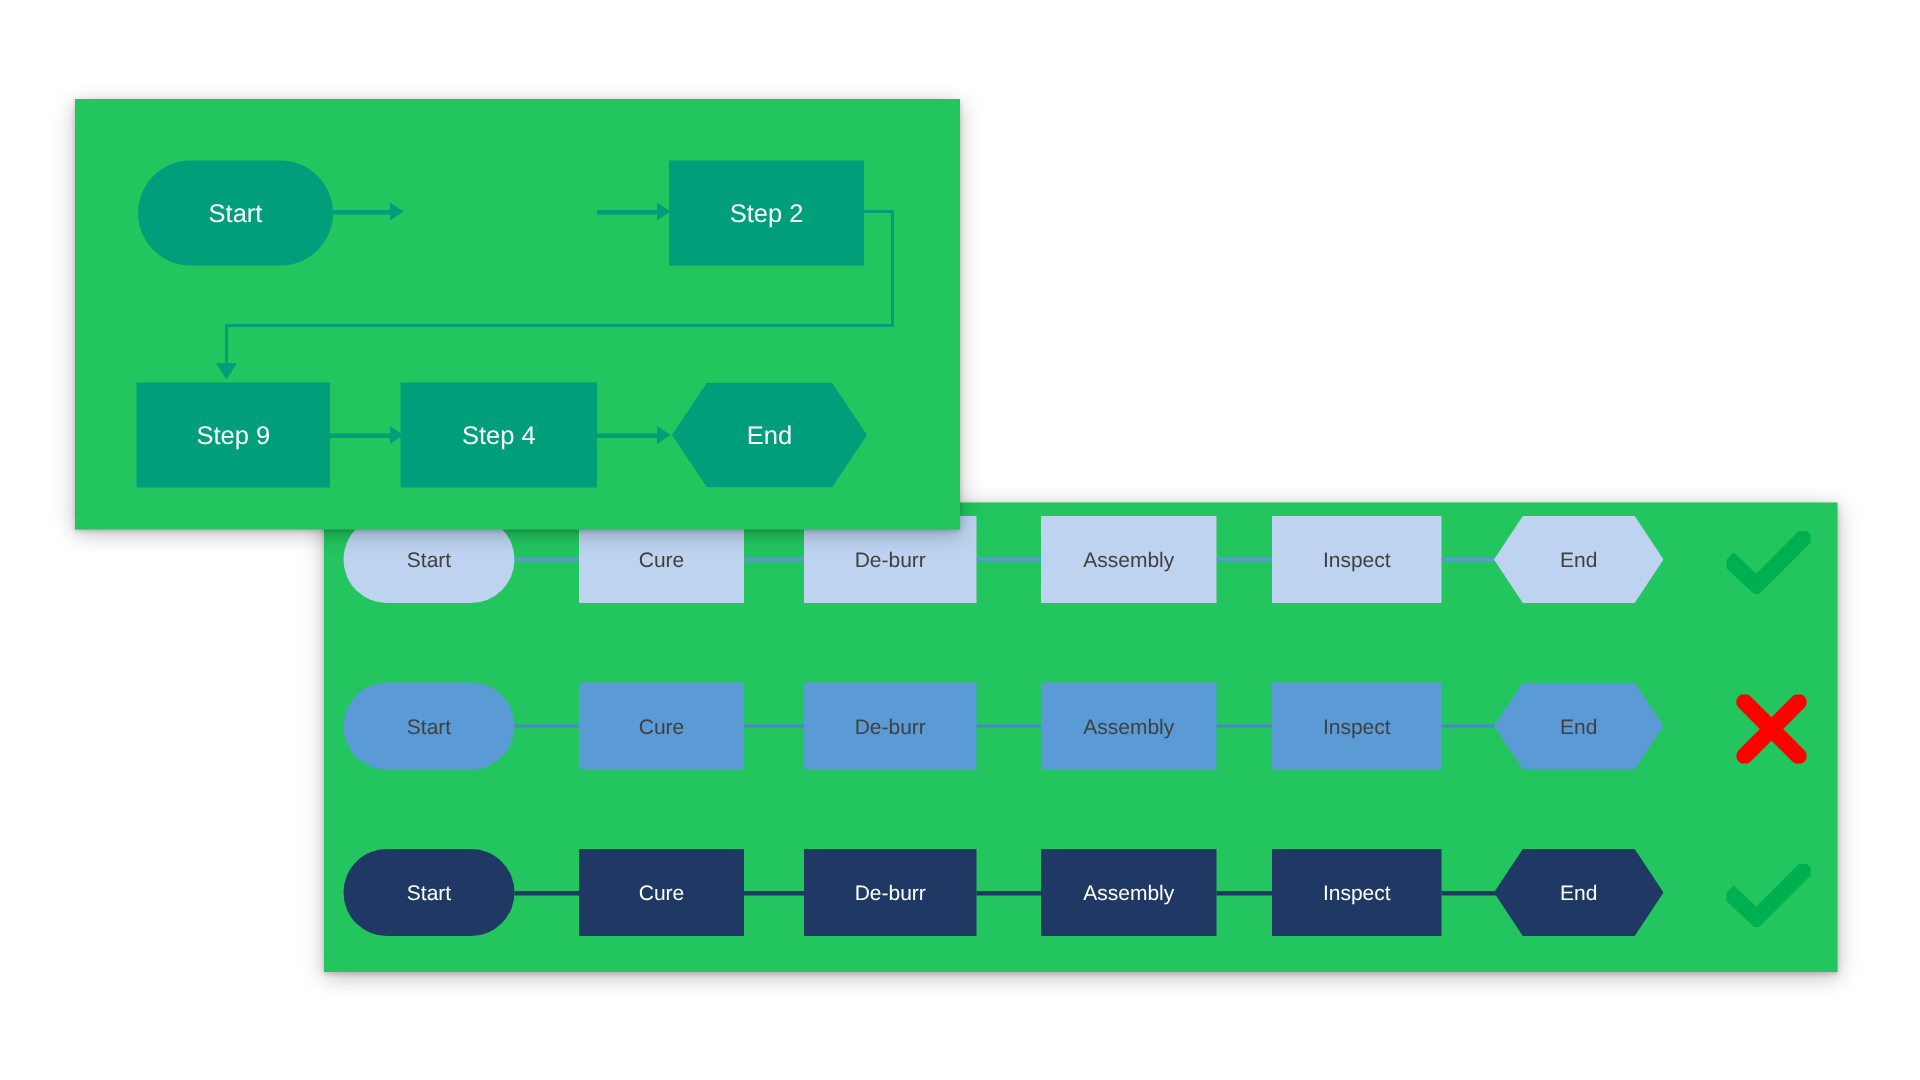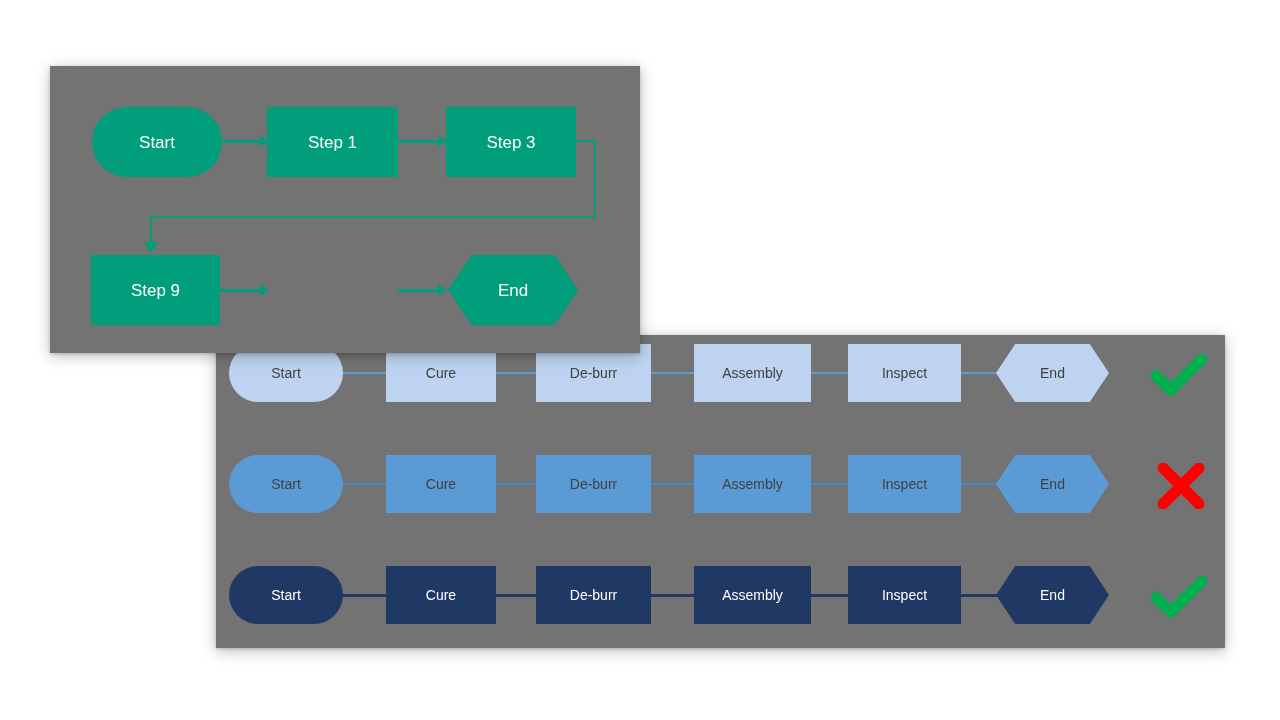--- a/index.html
+++ b/index.html
@@ -4,21 +4,21 @@
 <style>
   html,body{margin:0;padding:0;}
   body{
     width:1280px;height:720px;background:#ffffff;
     font-family:"Liberation Sans","DejaVu Sans",sans-serif;
     overflow:hidden;position:relative;
   }
   #stage{position:absolute;inset:0;}
 
   
-  .card{position:absolute;background:#737373;}
+  .card{position:absolute;background:#22c55e;}
 
   #green-card{
     left:50px;top:66px;width:590px;height:287px;
     box-shadow:0 3px 14px rgba(0,0,0,.26), 0 1px 3px rgba(0,0,0,.18);
     z-index:5;
   }
   #blue-card{
     left:216px;top:335px;width:1009px;height:313px;
     box-shadow:0 3px 14px rgba(0,0,0,.26), 0 1px 3px rgba(0,0,0,.18);
     z-index:3;
@@ -203,44 +203,44 @@
 
   <div class="card" id="green-card">
 
     <div class="node g-node g-start" style="left:42px;top:41px;width:130px;height:70px;">
       <span>Start</span>
     </div>
 
     <div class="g-line" style="left:172px;top:74px;width:38px;height:3px;"></div>
     <div class="g-arrow" style="left:210px;top:69px;"></div>
 
-    <div class="node g-node g-rect" style="left:217px;top:41px;width:131px;height:70px;">
-      <span>Step 1</span>
-    </div>
 
     <div class="g-line" style="left:348px;top:74px;width:40px;height:3px;"></div>
     <div class="g-arrow" style="left:388px;top:69px;"></div>
 
     <div class="node g-node g-rect" style="left:396px;top:41px;width:130px;height:70px;">
-      <span>Step 3</span>
+      <span>Step 2</span>
     </div>
 
     <div class="g-line" style="left:526px;top:74px;width:20px;height:2px;"></div>
     <div class="g-line" style="left:544px;top:74px;width:2px;height:78px;"></div>
     <div class="g-line" style="left:100px;top:150px;width:446px;height:2px;"></div>
     <div class="g-line" style="left:100px;top:150px;width:2px;height:28px;"></div>
     <div class="g-arrow-down" style="left:94px;top:176px;"></div>
 
     <div class="node g-node g-rect" style="left:41px;top:189px;width:129px;height:70px;">
       <span>Step 9</span>
     </div>
 
     <div class="g-line" style="left:170px;top:223px;width:40px;height:3px;"></div>
     <div class="g-arrow" style="left:210px;top:218px;"></div>
 
+    <div class="node g-node g-rect" style="left:217px;top:189px;width:131px;height:70px;">
+      <span>Step 4</span>
+    </div>
 
     <div class="g-line" style="left:348px;top:223px;width:40px;height:3px;"></div>
     <div class="g-arrow" style="left:388px;top:218px;"></div>
 
     <div class="node g-node g-hex" style="left:398px;top:189px;width:130px;height:70px;">
       <span>End</span>
     </div>
   </div>
 
 </div>

